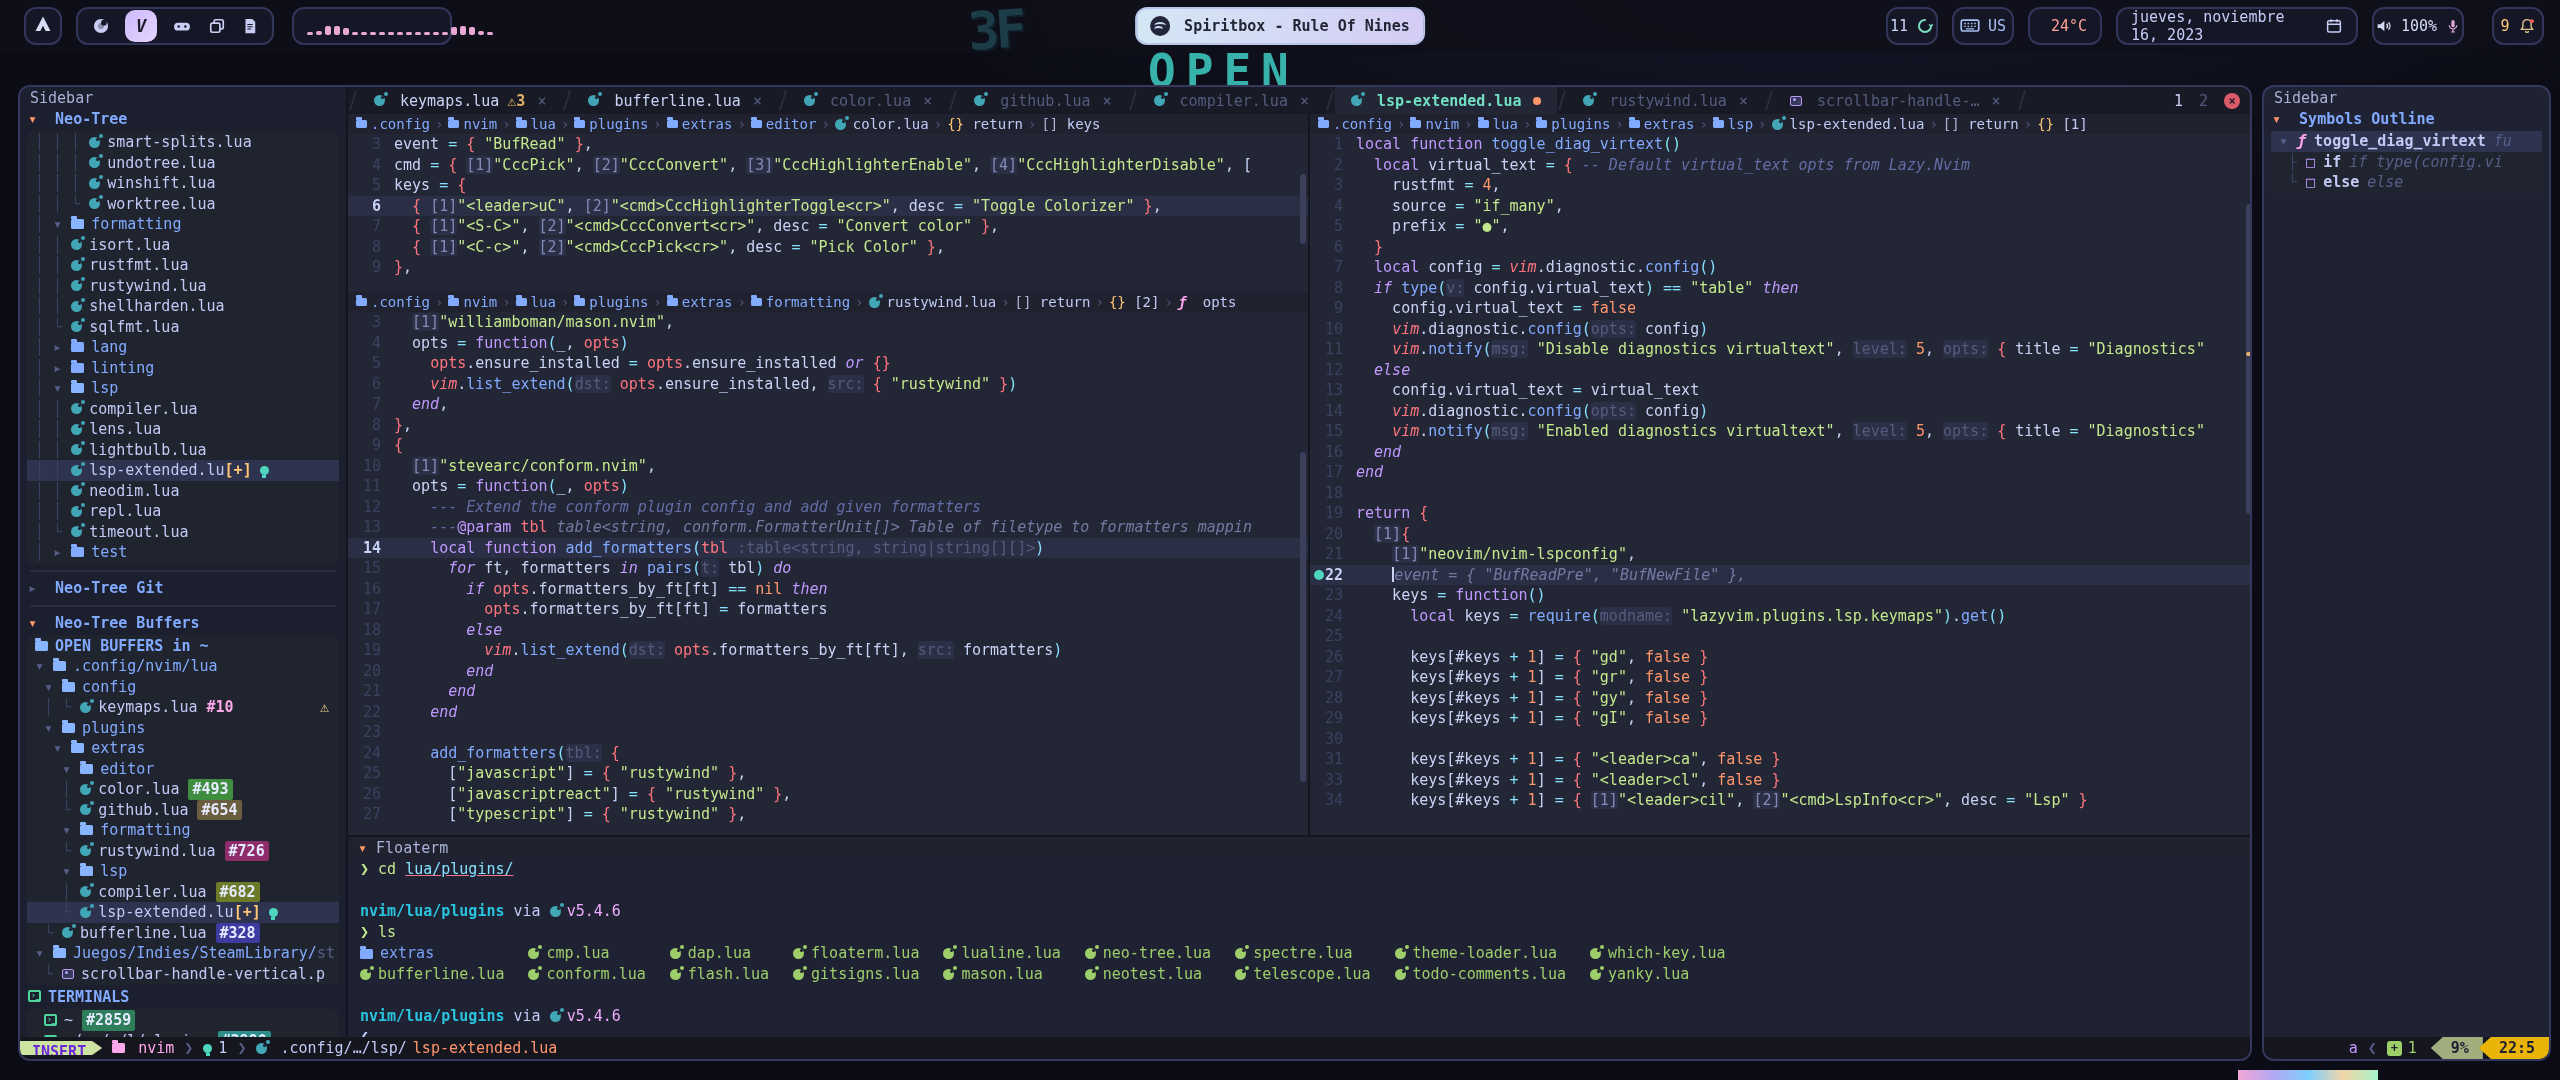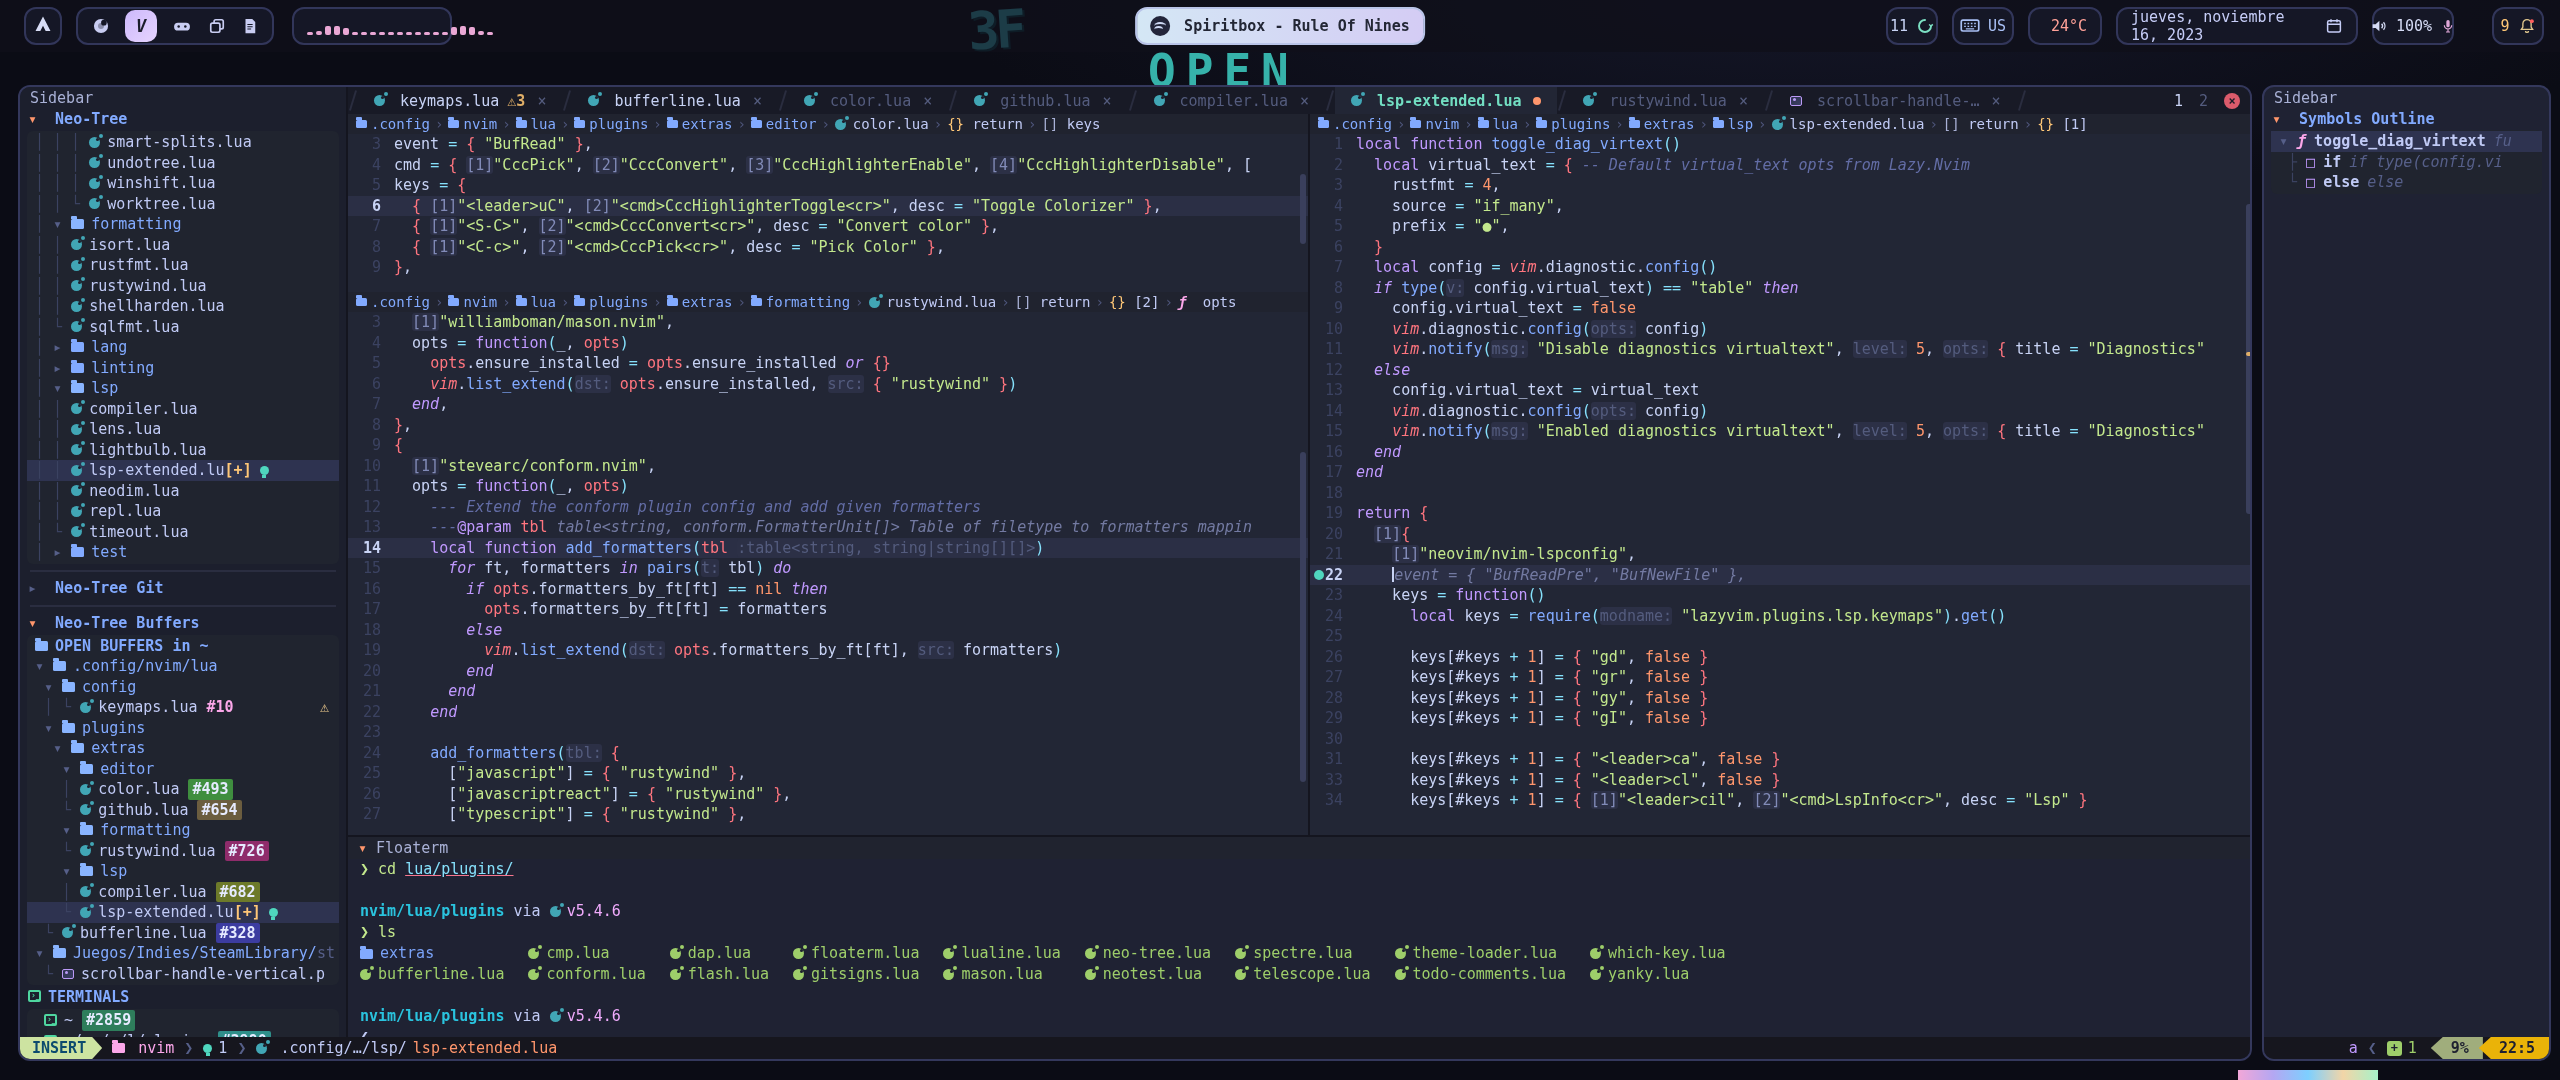--- a/index.html
+++ b/index.html
@@ -123,21 +123,21 @@
   #floaterm .winbar .chev{color:#ff966c}
   .fline{height:21px;line-height:21px;font-size:15px;white-space:pre;padding-left:12px;display:flex;align-items:center}
   .t-pr{color:#c3e88d}.t-cmd{color:#c3e88d}.t-arg{color:#86e1fc;text-decoration:underline;text-decoration-color:#f7768e}
   .t-path{color:#2ac3de;font-weight:bold}.t-d{color:#c0caf5}.t-ver{color:#f0abfc}
   .lsgrid{display:grid;grid-auto-flow:row;grid-template-columns:repeat(9,max-content);column-gap:24px;padding-left:12px;font-size:15px}
   .lscell{height:21px;line-height:21px;display:flex;align-items:center;color:#9ece6a;white-space:pre}
   .lscell.dir{color:#7aa2f7}
 
   
   .statusline{position:absolute;left:0;right:0;bottom:0;height:22px;background:#16161e;display:flex;align-items:center;font-size:15px;z-index:4}
-  .mode{background:#cde3a1;color:#0c4a6e;font-weight:bold;height:22px;line-height:22px;padding:0 16px 12px 12px;clip-path:polygon(0 0,calc(100% - 10px) 0,100% 50%,calc(100% - 10px) 100%,0 100%)}
+  .mode{background:#cde3a1;color:#6d28d9;font-weight:bold;height:14px;line-height:22px;padding:0 16px 12px 12px;clip-path:polygon(0 0,calc(100% - 10px) 0,100% 50%,calc(100% - 10px) 100%,0 100%)}
   .sl-item{margin-left:10px;display:flex;align-items:center;gap:6px}
   .sl-pink{color:#fca7ea}.sl-sep{color:#565f89}.sl-d{color:#c0caf5}.sl-file{color:#ff966c}
   .slr{margin-left:auto;display:flex;align-items:center;height:22px}
   .slr .a{color:#c099ff;margin-right:10px}
   .slr .lt{color:#565f89;margin-right:10px}
   .pluschip{background:#9ece6a;color:#1e2030;font-weight:bold;border-radius:3px;width:15px;height:15px;line-height:15px;text-align:center;font-size:12px;margin-right:6px}
   .slr .one{color:#9ece6a;margin-right:14px}
   .seg{height:22px;line-height:22px;padding:0 14px 0 20px;clip-path:polygon(12px 0,100% 0,100% 100%,12px 100%,0 50%);font-weight:bold;color:#1e2030}
   .seg.pct{background:#a0ad7c}
   .seg.pos{background:#eab308;margin-left:-4px}
@@ -243,21 +243,21 @@
       <span class="rainbow"></span>
       <span>24°C</span>
     </div><div class="pill m-date" style="left: 2116px; width: 242px; justify-content: center; gap: 8px;">
       <span>jueves, noviembre 16, 2023</span>
       <span class="svgic">
         <svg width="18" height="18" viewBox="0 0 24 24">
           <rect x="3.5" y="5" width="17" height="15" rx="2" fill="none" stroke="#c6cdf7" stroke-width="2"></rect>
           <path d="M3.5 9.5 h17 M8 3 v4 M16 3 v4" stroke="#c6cdf7" stroke-width="2"></path>
         </svg>
       </span>
-    </div><div class="pill m-vol" style="left: 2372px; width: 82px; justify-content: center; gap: 8px;">
+    </div><div class="pill m-vol" style="left: 2372px; width: 92px; justify-content: center; gap: 8px;">
       <span class="svgic">
         <svg width="18" height="18" viewBox="0 0 24 24">
           <path d="M3.5 9.5 h4 l5 -4.5 v14 l-5 -4.5 h-4 z" fill="#d5dbf5"></path>
           <path d="M15.5 9 a4.5 4.5 0 0 1 0 6 M18 7 a7.5 7.5 0 0 1 0 10" stroke="#d5dbf5" stroke-width="1.8" fill="none"></path>
         </svg>
       </span>
       <span>100%</span>
       <span class="svgic">
         <svg width="16" height="18" viewBox="0 0 24 24">
           <rect x="9.5" y="3" width="5" height="11" rx="2.5" fill="#e0a7d8"></rect>

